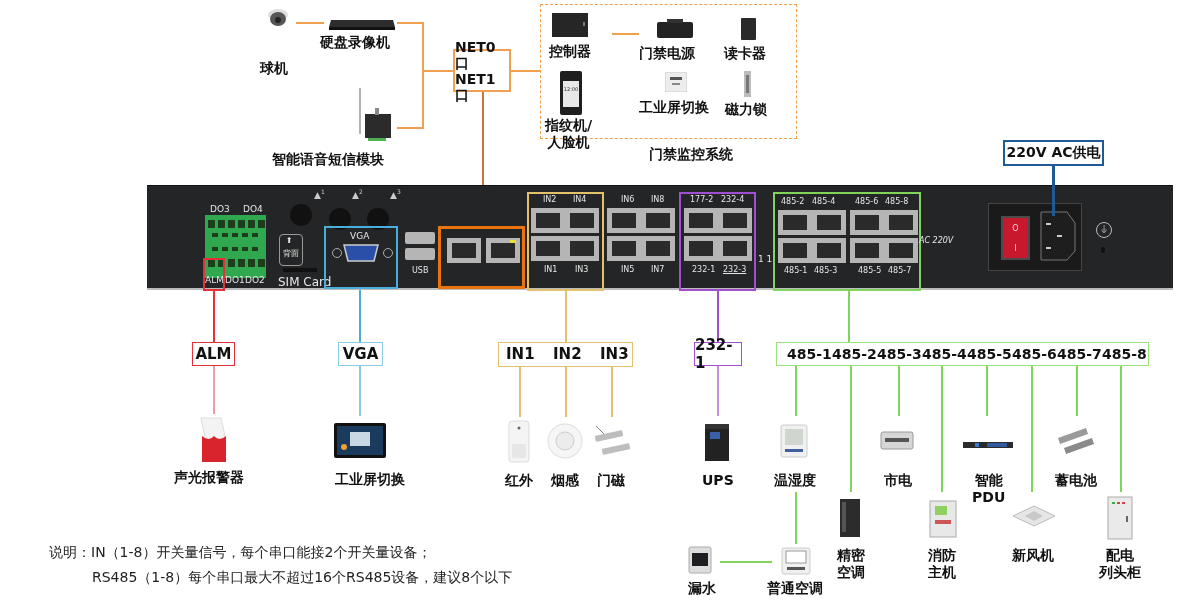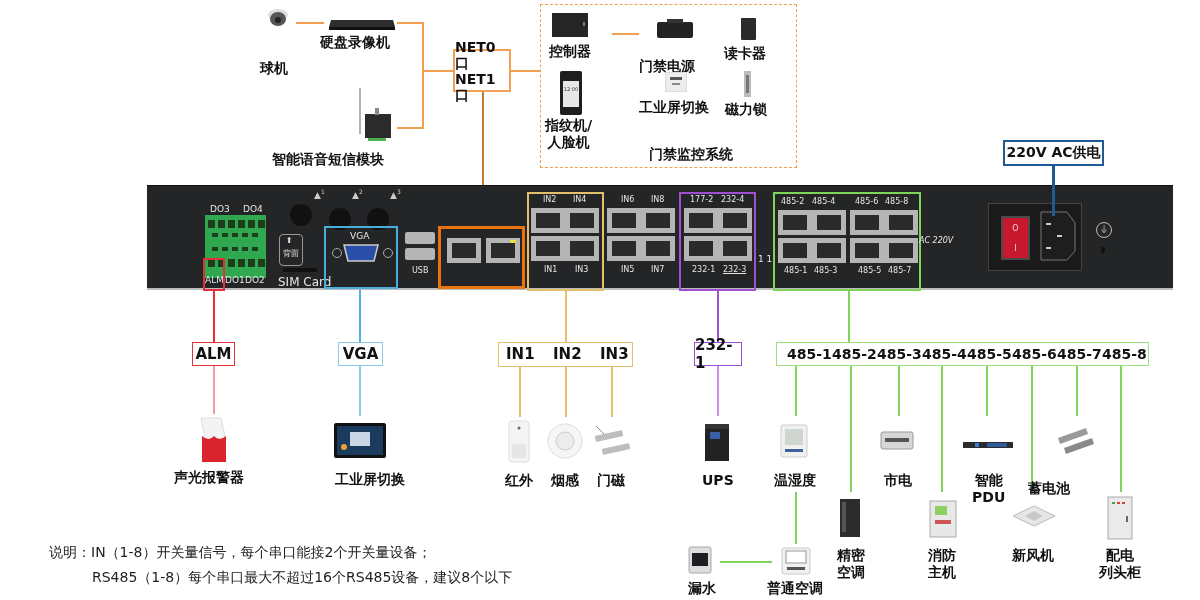--- a/index.html
+++ b/index.html
@@ -58,36 +58,36 @@
   <div class="ln" style="left:422px;top:70px;width:32px;height:2px;background:#f0a050;"></div>
 
   <div class="box" style="left:453px;top:49px;width:58px;height:43px;border:2px solid #f0a050;flex-direction:column;font-size:14px;line-height:16px;">
     <span>NET0口</span>
     <span>NET1口</span>
   </div>
   <div class="ln" style="left:511px;top:70px;width:29px;height:2px;background:#f0a050;"></div>
   <div class="ln" style="left:482px;top:92px;width:2px;height:137px;background:#c47a30;"></div>
 </div>
 
-<div class="abs" style="left:540px;top:4px;width:257px;height:164px;border:1.5px dashed #f0a050;box-sizing:border-box;">
+<div class="abs" style="left:540px;top:4px;width:257px;height:135px;border:1.5px dashed #f0a050;box-sizing:border-box;">
   <div class="dev" style="left:11px;top:8px;width:38px;height:26px;">
     <svg width="38" height="26">
         <rect x="0" y="0" width="36" height="24" fill="#262626"></rect>
         <rect x="31" y="9" width="2" height="4" fill="#777"></rect>
       </svg>
   </div>
   <div class="lbl" style="left:8px;top:38px;">控制器</div>
   <div class="ln" style="left:71px;top:28px;width:27px;height:2px;background:#f0a050;"></div>
   <div class="dev" style="left:116px;top:14px;width:38px;height:20px;">
     <svg width="38" height="20">
         <rect x="0" y="3" width="36" height="16" rx="2" fill="#232323"></rect>
         <rect x="10" y="0" width="16" height="4" fill="#333"></rect>
       </svg>
   </div>
-  <div class="lbl" style="left:98px;top:53px;">门禁电源</div>
+  <div class="lbl" style="left:98px;top:40px;">门禁电源</div>
   <div class="dev" style="left:199px;top:12px;width:18px;height:25px;">
     <svg width="18" height="25">
         <rect x="1" y="1" width="15" height="22" rx="1" fill="#2a2a2a"></rect>
       </svg>
   </div>
   <div class="lbl" style="left:183px;top:40px;">读卡器</div>
   <div class="dev" style="left:19px;top:66px;width:22px;height:44px;">
     <svg width="22" height="44">
         <rect x="0" y="0" width="22" height="44" rx="2" fill="#1e1e1e"></rect>
         <rect x="3" y="10" width="16" height="26" fill="#e8e8e8"></rect>
@@ -370,21 +370,21 @@
 <div class="lbl" style="left:972px;top:472px;">
   <div>智能</div>
   <div>PDU</div>
 </div>
 <div class="dev" style="left:1056px;top:426px;width:40px;height:30px;">
   <svg width="40" height="30">
       <path d="M2 12 L30 2 L32 8 L4 18 Z" fill="#9a9a9a"></path>
       <path d="M8 22 L36 12 L38 18 L10 28 Z" fill="#8a8a8a"></path>
     </svg>
 </div>
-<div class="lbl" style="left:1028px;top:472px;margin-top:8px;">蓄电池</div>
+<div class="lbl" style="left:1055px;top:472px;">蓄电池</div>
 
 <div class="dev" style="left:839px;top:498px;width:22px;height:40px;">
   <svg width="22" height="40">
       <rect x="1" y="1" width="20" height="38" fill="#2c2c2c"></rect>
       <rect x="3" y="4" width="4" height="30" fill="#555"></rect>
     </svg>
 </div>
 <div class="lbl" style="left:837px;top:547px;">
   <div>精密</div>
   <div>空调</div>

